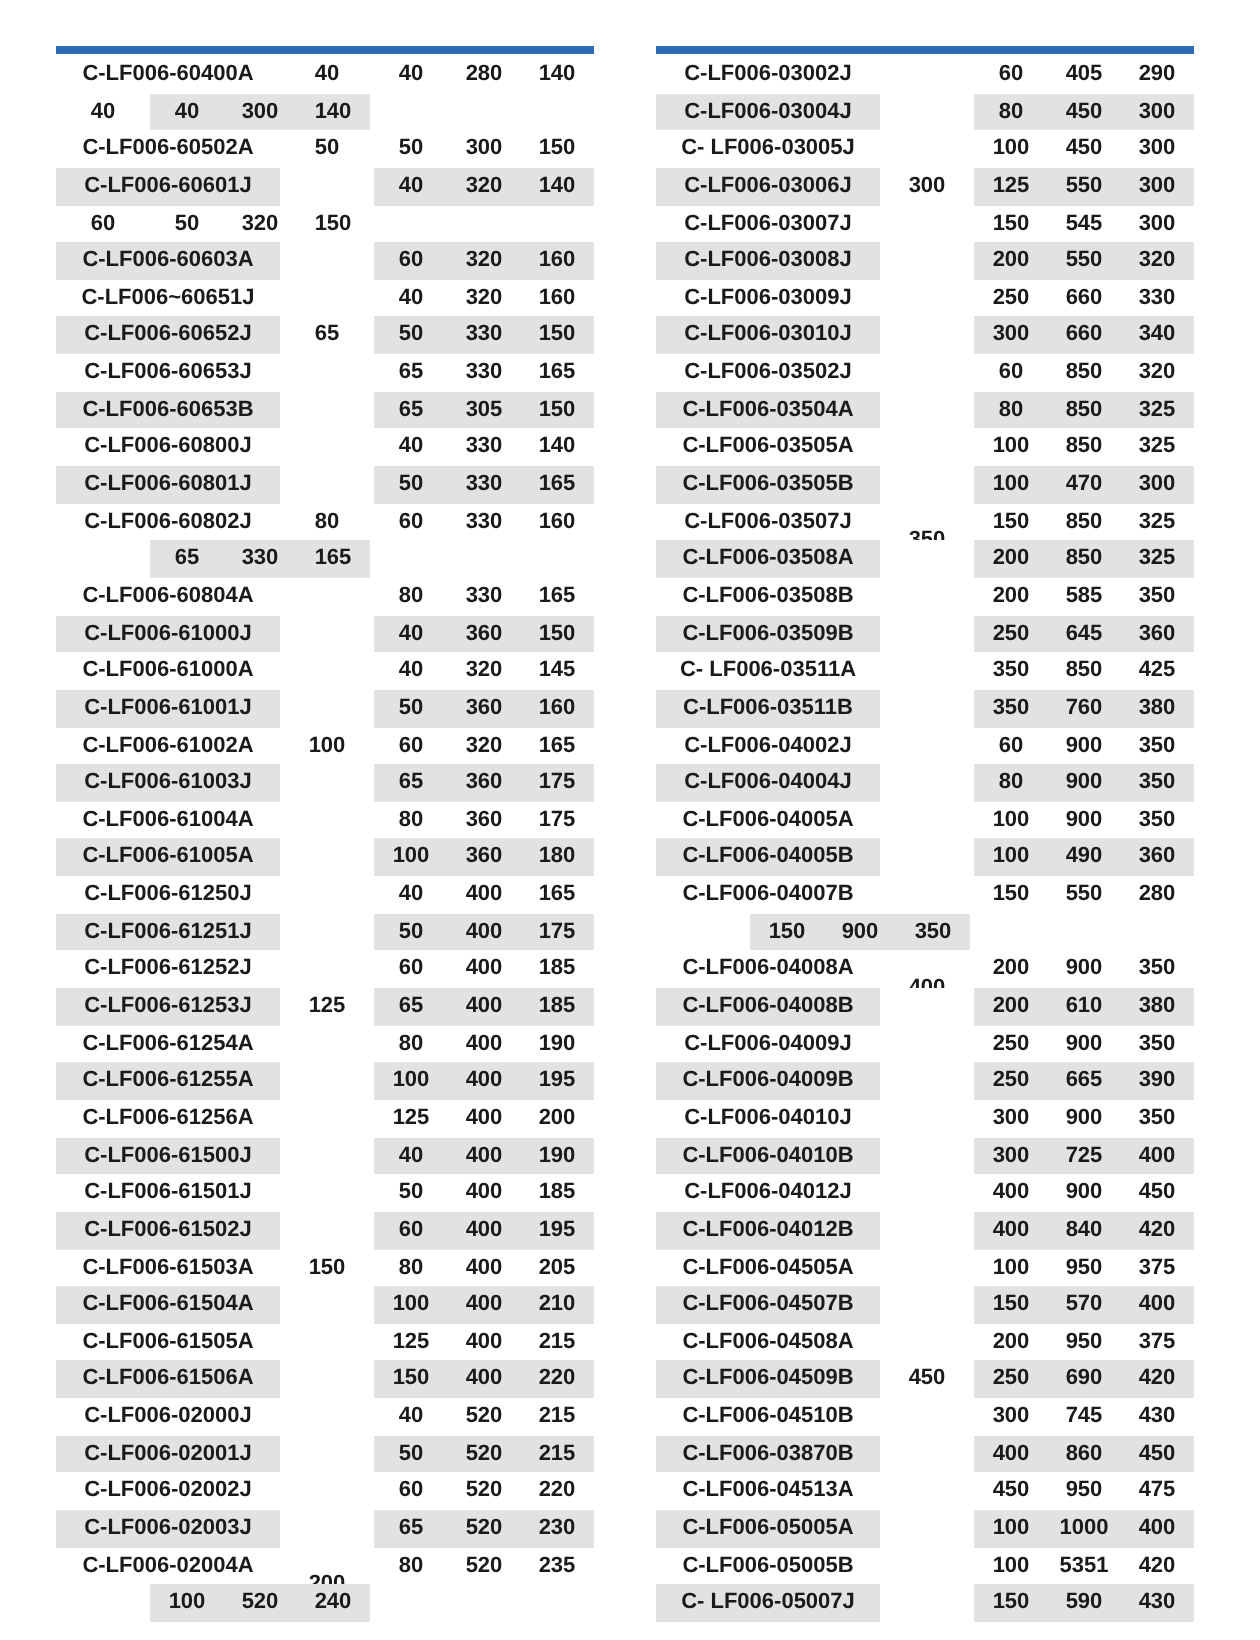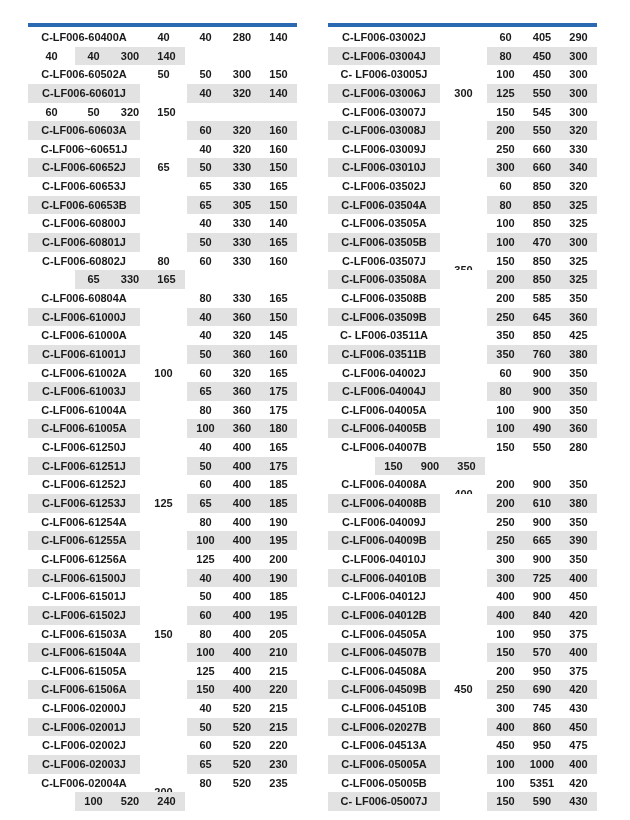--- a/index.html
+++ b/index.html
@@ -677,21 +677,21 @@
 
   <div class="row">
     <div class="cell c-model">C-LF006-04510B</div>
     <div class="cell c-group"><span class="dn-group"></span></div>
     <div class="cell c-dn">300</div>
     <div class="cell c-L">745</div>
     <div class="cell c-H">430</div>
   </div>
 
   <div class="row">
-    <div class="cell c-model">C-LF006-02027B</div>
+    <div class="cell c-model">C-LF006-03870B</div>
     <div class="cell c-group"><span class="dn-group"></span></div>
     <div class="cell c-dn">400</div>
     <div class="cell c-L">860</div>
     <div class="cell c-H">450</div>
   </div>
 
   <div class="row">
     <div class="cell c-model">C-LF006-04513A</div>
     <div class="cell c-group"><span class="dn-group"></span></div>
     <div class="cell c-dn">450</div>

